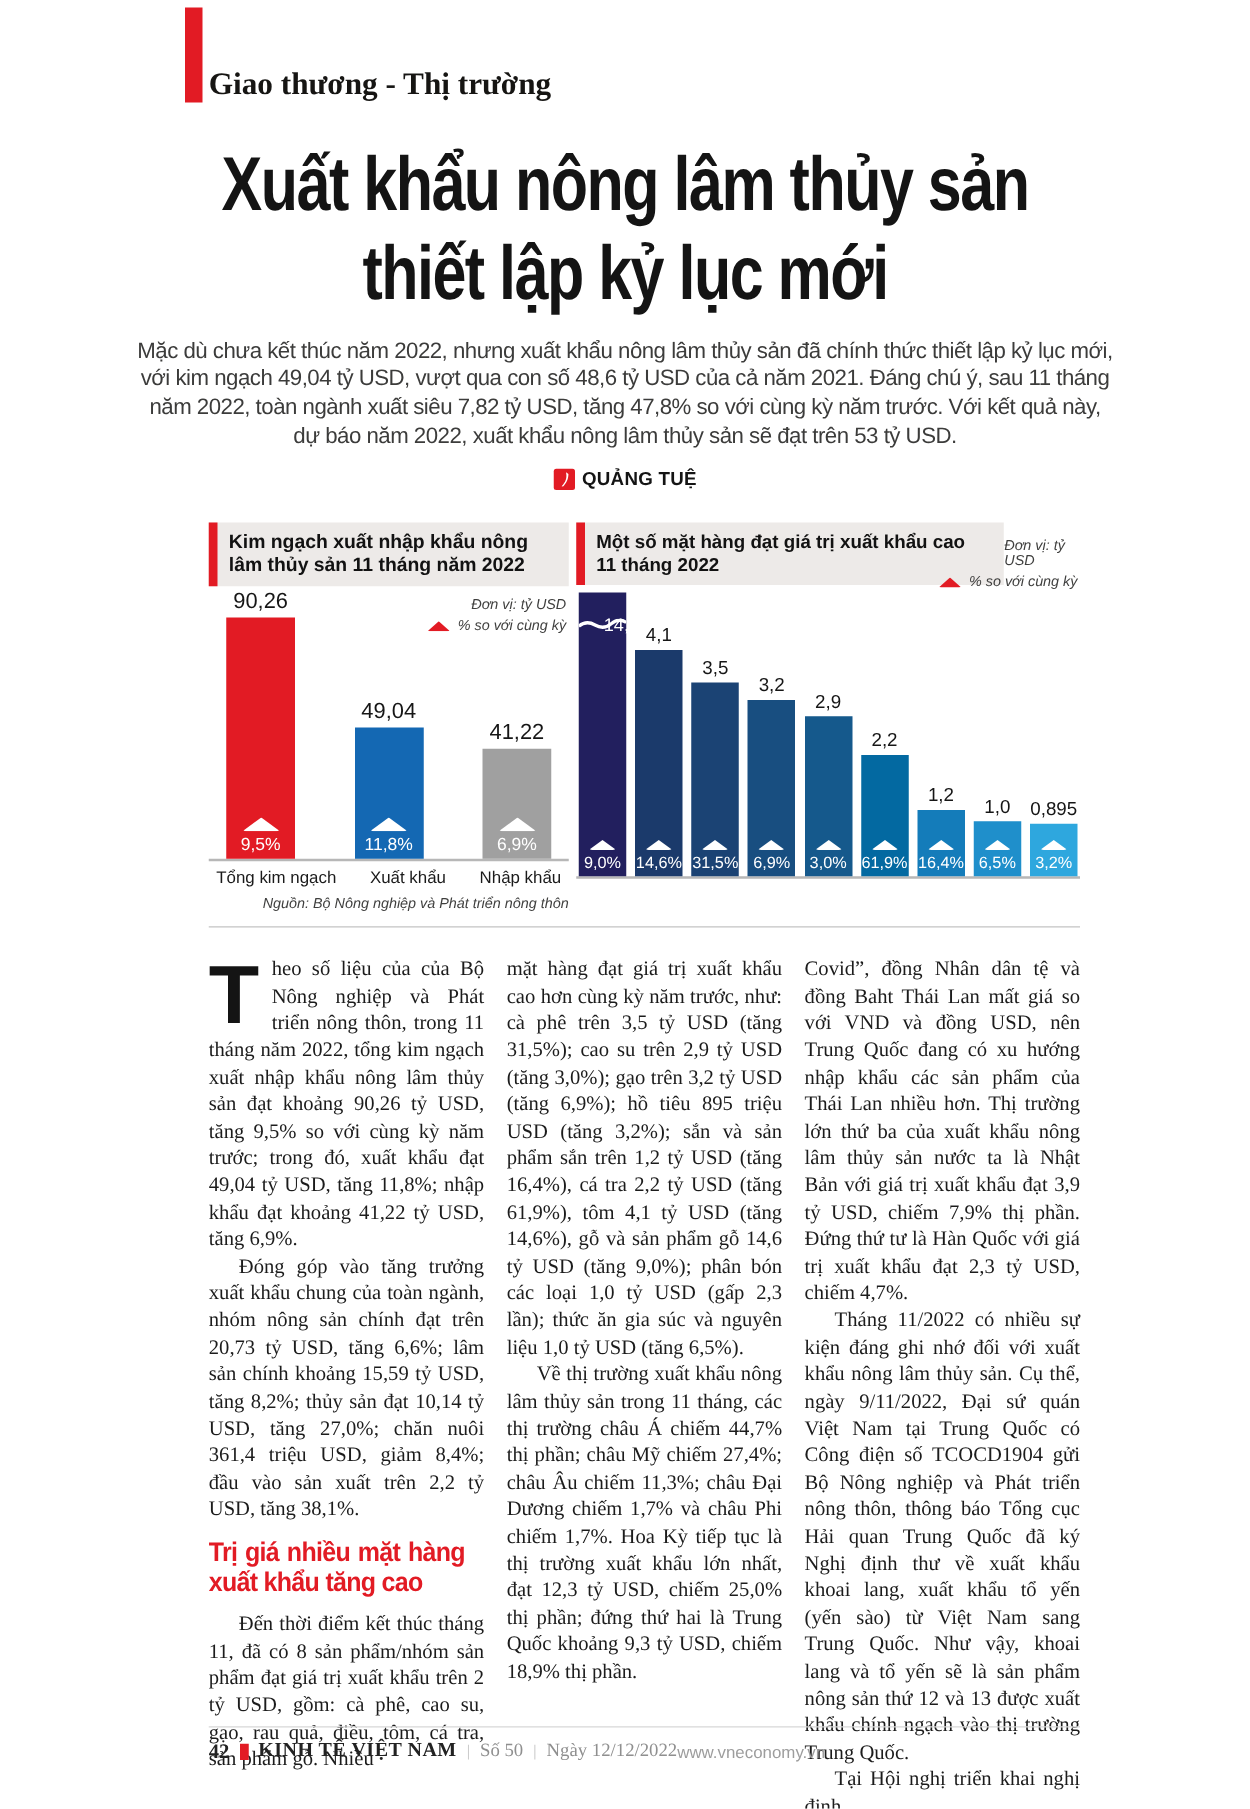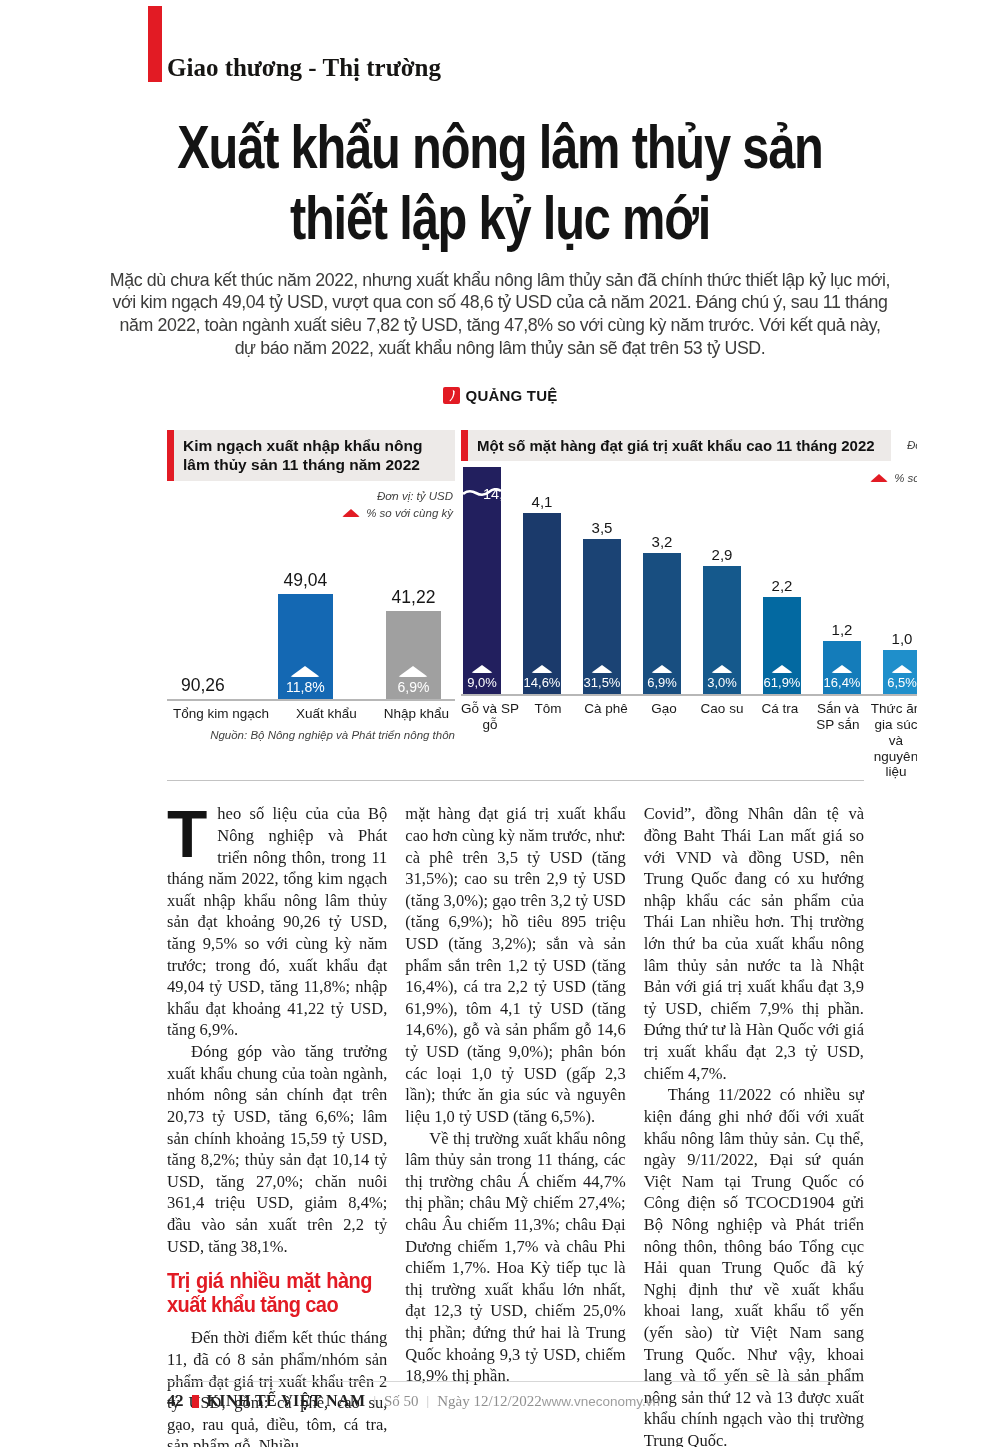--- a/index.html
+++ b/index.html
@@ -32,28 +32,28 @@
     margin-top:30px;text-align:center;font-weight:bold;
     font-size:61px;line-height:1.16;letter-spacing:-1.5px;color:#141414;
     transform:scaleX(0.8);transform-origin:50% 50%;
   }
   
   .lead{
     width:785px;margin:15px auto 0;text-align:center;
     font-size:17.8px;line-height:1.28;color:#3c3c3b;letter-spacing:-0.4px;
   }
   
-  .byline{display:flex;justify-content:center;align-items:center;gap:6px;margin-top:27px;}
+  .byline{display:flex;justify-content:center;align-items:center;gap:6px;margin-top:15px;}
   .byline-logo{width:17px;height:17px;background:var(--red);border-radius:2px;
     display:flex;align-items:center;justify-content:center;flex:none;}
   .byline-logo svg{width:9px;height:13px;}
   .byline-name{font-weight:bold;font-size:15px;letter-spacing:0.2px;color:#141414;}
   
   .charts{display:flex;gap:6px;margin:26px 53px 0 84px;
-    border-bottom:1.5px solid #c3c3c3;}
+    border-bottom:1.5px solid #c3c3c3;padding-bottom:12px;}
   .chart{position:relative;}
   .chart-left{width:288px;flex:none;}
   .chart-right{flex:1;}
   .title-block{display:flex;background:var(--graybg);}
   .title-redbar{width:7px;background:var(--red);flex:none;}
   .title-text{font-weight:bold;font-size:15.5px;line-height:1.28;color:#121212;padding:6px 9px;}
   .chart-right .title-text{font-size:15px;padding:6px 16px 6px 9px;}
   .right-header{display:flex;justify-content:space-between;align-items:center;}
   .meta-italic{font-size:11.5px;font-style:italic;color:var(--metagray);}
   .chart-left-meta{position:absolute;right:2px;top:60px;text-align:right;}
@@ -147,20 +147,24 @@
       <div class="chart-left-meta">
         <div class="meta-italic">Đơn vị: tỷ USD</div>
         <div class="legend-line">
           <span class="legend-tri"></span>
           <span class="meta-italic">% so với cùng kỳ</span>
         </div>
       </div>
       <div class="plot plot0" id="plot-0">
           <div class="bargroup">
             <div class="bar-value">90,26</div>
+            <div class="bar" style="height: 193px; background: rgb(226, 27, 36);">
+              <div class="tri"></div>
+              <div class="pct">9,5%</div>
+            </div>
           </div>
           <div class="bargroup">
             <div class="bar-value">49,04</div>
             <div class="bar" style="height: 105px; background: rgb(20, 104, 179);">
               <div class="tri"></div>
               <div class="pct">11,8%</div>
             </div>
           </div>
           <div class="bargroup">
             <div class="bar-value">41,22</div>
@@ -250,31 +254,20 @@
               <div class="pct">6,5%</div>
             </div>
           </div>
           <div class="bargroup">
             <div class="bar-value">0,895</div>
             <div class="bar" style="height: 42px; background: rgb(46, 167, 222);">
               <div class="tri"></div>
               <div class="pct">3,2%</div>
             </div>
           </div>
-        </div>
-      <div class="cats cats1" id="cats-1">
-          <div class="cat">Gỗ và SP gỗ</div>
-          <div class="cat">Tôm</div>
-          <div class="cat">Cà phê</div>
-          <div class="cat">Gạo</div>
-          <div class="cat">Cao su</div>
-          <div class="cat">Cá tra</div>
-          <div class="cat">Sắn và SP sắn</div>
-          <div class="cat">Thức ăn gia súc và nguyên liệu</div>
-          <div class="cat">Hồ tiêu</div>
         </div>
     </div>
 
   </section>
 
   <section class="article" id="article">
       <div class="col">
         <p class="first"><span class="dropcap">T</span>heo số liệu của của Bộ Nông nghiệp và Phát triển nông thôn, trong 11 tháng năm 2022, tổng kim ngạch xuất nhập khẩu nông lâm thủy sản đạt khoảng 90,26 tỷ USD, tăng 9,5% so với cùng kỳ năm trước; trong đó, xuất khẩu đạt 49,04 tỷ USD, tăng 11,8%; nhập khẩu đạt khoảng 41,22 tỷ USD, tăng 6,9%.</p>
         <p>Đóng góp vào tăng trưởng xuất khẩu chung của toàn ngành, nhóm nông sản chính đạt trên 20,73 tỷ USD, tăng 6,6%; lâm sản chính khoảng 15,59 tỷ USD, tăng 8,2%; thủy sản đạt 10,14 tỷ USD, tăng 27,0%; chăn nuôi 361,4 triệu USD, giảm 8,4%; đầu vào sản xuất trên 2,2 tỷ USD, tăng 38,1%.</p>
         <h2 class="subhead">Trị giá nhiều mặt hàng xuất khẩu tăng cao</h2>

